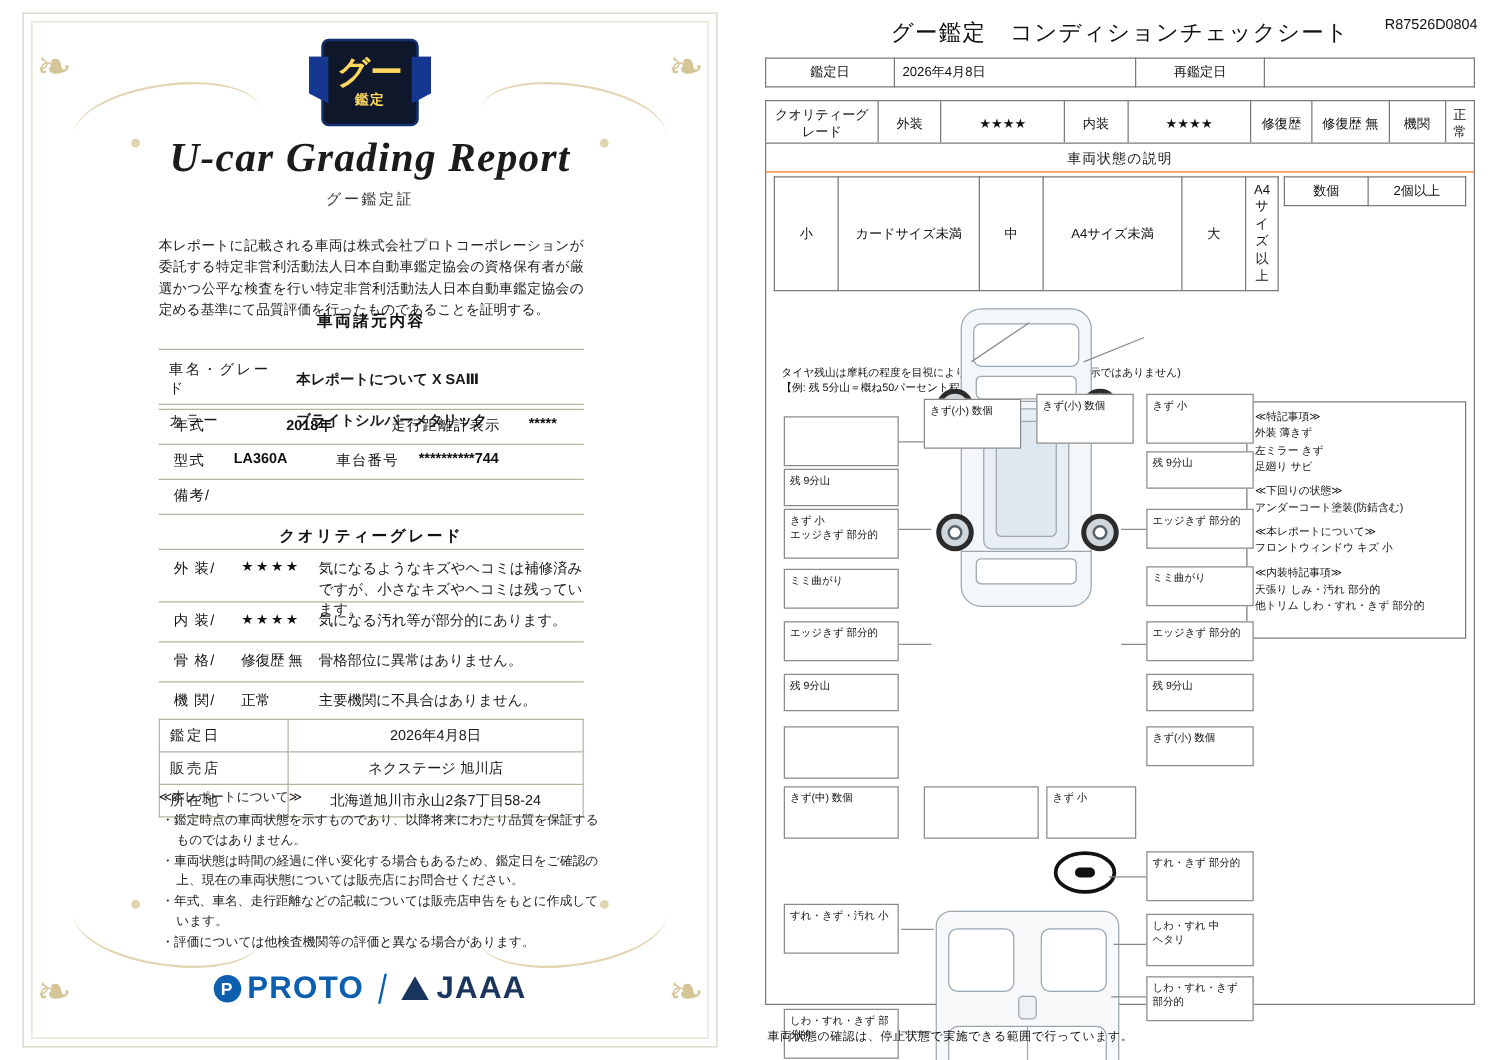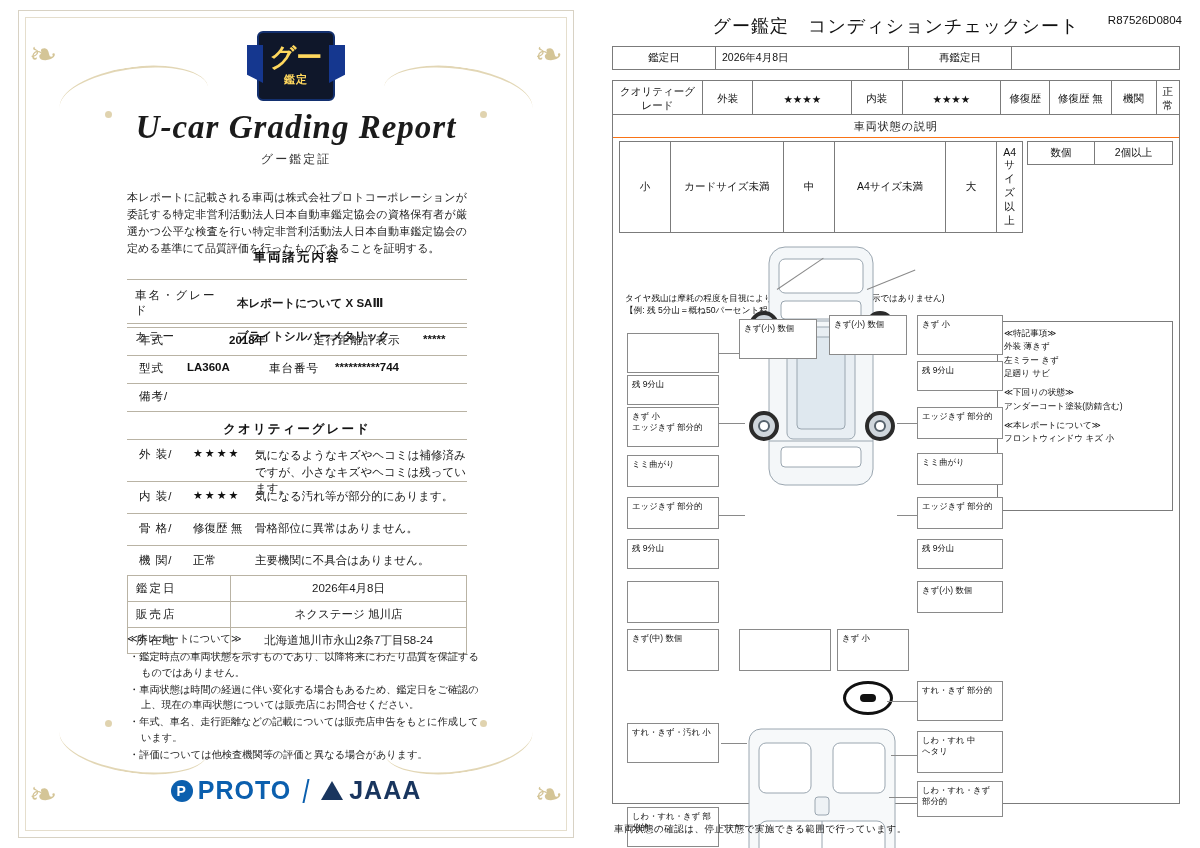--- a/index.html
+++ b/index.html
@@ -369,20 +369,25 @@
           <div>足廻り サビ</div>
         </div>
         <div style="margin-top:6px;">
           <div class="hdr">≪下回りの状態≫</div>
           <div>アンダーコート塗装(防錆含む)</div>
         </div>
         <div style="margin-top:6px;">
           <div class="hdr">≪本レポートについて≫</div>
           <div>フロントウィンドウ キズ 小</div>
         </div>
+        <div style="margin-top:6px;">
+          <div class="hdr">≪内装特記事項≫</div>
+          <div>天張り しみ・汚れ 部分的</div>
+          <div>他トリム しわ・すれ・きず 部分的</div>
+        </div>
       </div>
 
       <div class="diagram">
 
         <svg class="car-top" style="left:120px;top:26px;" width="160" height="250" viewBox="0 0 160 250">
           <rect x="28" y="6" width="104" height="238" rx="16" fill="#f4f7f9" stroke="#9aa6b0"></rect>
           <rect x="38" y="18" width="84" height="34" rx="6" fill="#ffffff" stroke="#9aa6b0"></rect>
           <rect x="40" y="60" width="80" height="18" rx="4" fill="#ffffff" stroke="#9aa6b0"></rect>
           <rect x="46" y="86" width="68" height="112" rx="6" fill="#e8eef3" stroke="#9aa6b0"></rect>
           <rect x="56" y="96" width="48" height="92" rx="4" fill="#dfe8ef" stroke="#9aa6b0"></rect>

